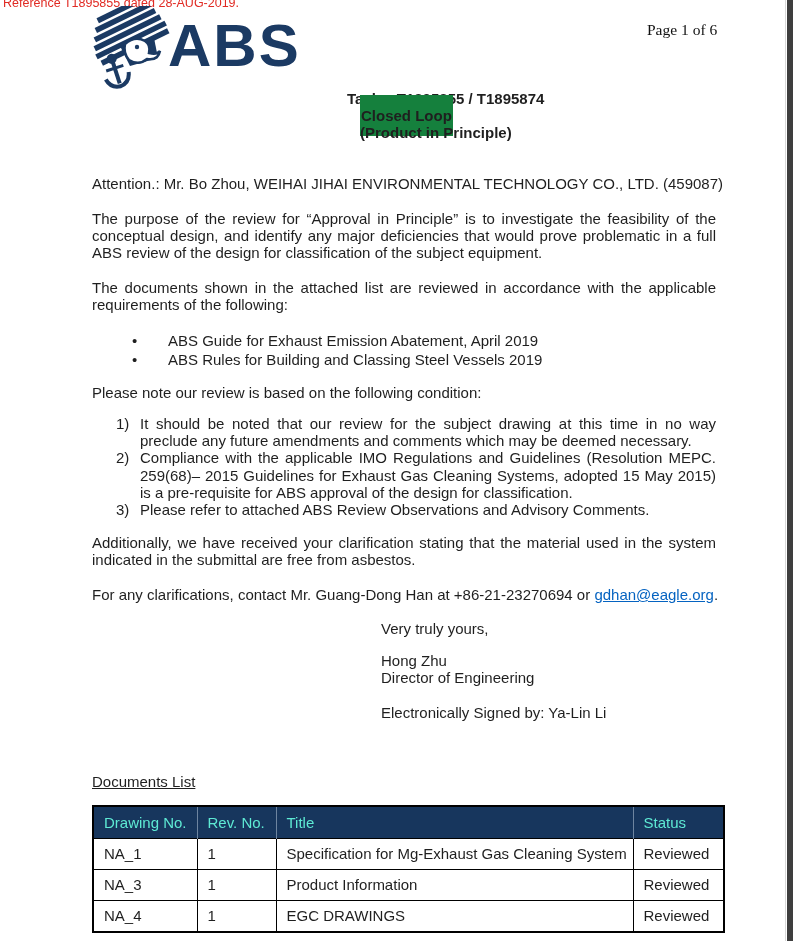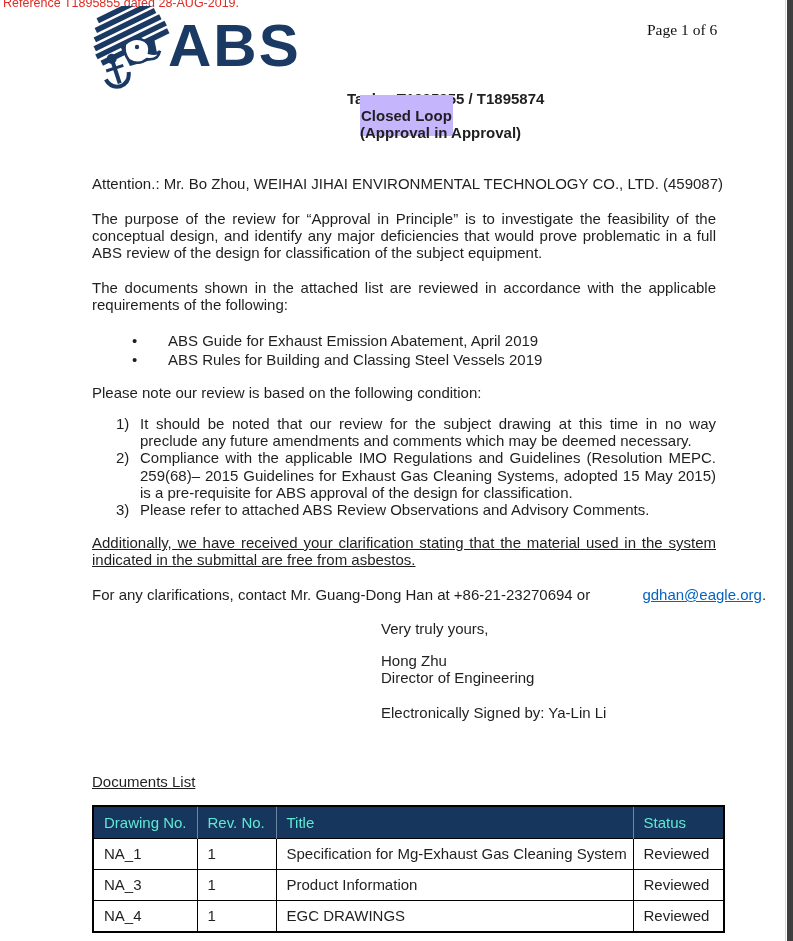--- a/index.html
+++ b/index.html
@@ -14,34 +14,34 @@
   .ref-line{left:3px;top:-5px;font-size:12.5px;color:#e02a23;white-space:nowrap;z-index:1;}
   .logo{left:88px;top:0;width:232px;height:92px;z-index:2;}
   .logo svg{position:absolute;left:4px;top:6px;}
   .logo .wordmark{
     position:absolute;left:80px;top:16px;font-size:60px;line-height:60px;
     font-weight:bold;letter-spacing:2px;color:#1b3a63;
   }
   .page-num{left:647px;top:21px;font-family:"Liberation Serif",serif;font-size:15.5px;color:#111;}
   .task{left:347px;top:90px;font-weight:bold;}
   .task .ind{margin-left:13px;}
-  .hl{background:#c4b5fd;padding:12px 1px;}
+  .hl{background:#15803d;padding:12px 1px;}
   .attention{left:92px;top:175px;}
   .para-purpose{left:92px;top:210px;width:624px;}
   .para-docs{left:92px;top:279px;width:624px;}
   .bullets{left:92px;top:331px;width:624px;line-height:19px;}
   .bullet-row{position:relative;padding-left:76px;}
   .bullet-dot{position:absolute;left:40px;top:0;}
   .cond-intro{left:92px;top:384px;}
   .numlist{left:92px;top:415px;width:624px;}
   .num-item{position:relative;padding-left:48px;}
   .num-label{position:absolute;left:24px;top:0;}
-  .para-add{left:92px;top:534px;width:624px;text-decoration:underline;}
+  .para-add{left:92px;top:534px;width:624px;}
   .clarif{left:92px;top:586px;}
-  .clarif a{color:#0563c1;text-decoration:underline;margin-left:48px;}
+  .clarif a{color:#0563c1;text-decoration:underline;}
   .signoff{left:381px;top:620px;}
   .signer{left:381px;top:652px;}
   .esign{left:381px;top:704px;}
   .docs-heading{left:92px;top:773px;text-decoration:underline;}
   .doc-table{left:92px;top:805px;}
   table{border-collapse:collapse;table-layout:fixed;width:631px;border:2px solid #000;}
   th{
     background:#17365d;color:#5eead4;font-weight:normal;text-align:left;
     height:31px;padding:0 0 0 10px;font-size:15px;border-left:1px solid #6e85a0;
   }
@@ -84,21 +84,21 @@
       </svg>
     </span>
     <span class="wordmark">ABS</span>
   </div>
 
   <div class="abs page-num">Page 1 of 6</div>
 
   <div class="abs task">
     <div>Task – T1895855 / T1895874</div>
     <div class="ind"><span class="hl">Closed Loop</span></div>
-    <div class="ind">(Approval in Approval)</div>
+    <div class="ind">(Product in Principle)</div>
   </div>
 
   <div class="abs attention nowrap">Attention.: Mr. Bo Zhou, WEIHAI JIHAI ENVIRONMENTAL TECHNOLOGY CO., LTD. (459087)</div>
 
   <div class="abs para-purpose just">The purpose of the review for “Approval in Principle” is to investigate the feasibility of the conceptual design, and identify any major deficiencies that would prove problematic in a full ABS review of the design for classification of the subject equipment.</div>
 
   <div class="abs para-docs just">The documents shown in the attached list are reviewed in accordance with the applicable requirements of the following:</div>
 
   <div class="abs bullets">
     <div class="bullet-row nowrap">

